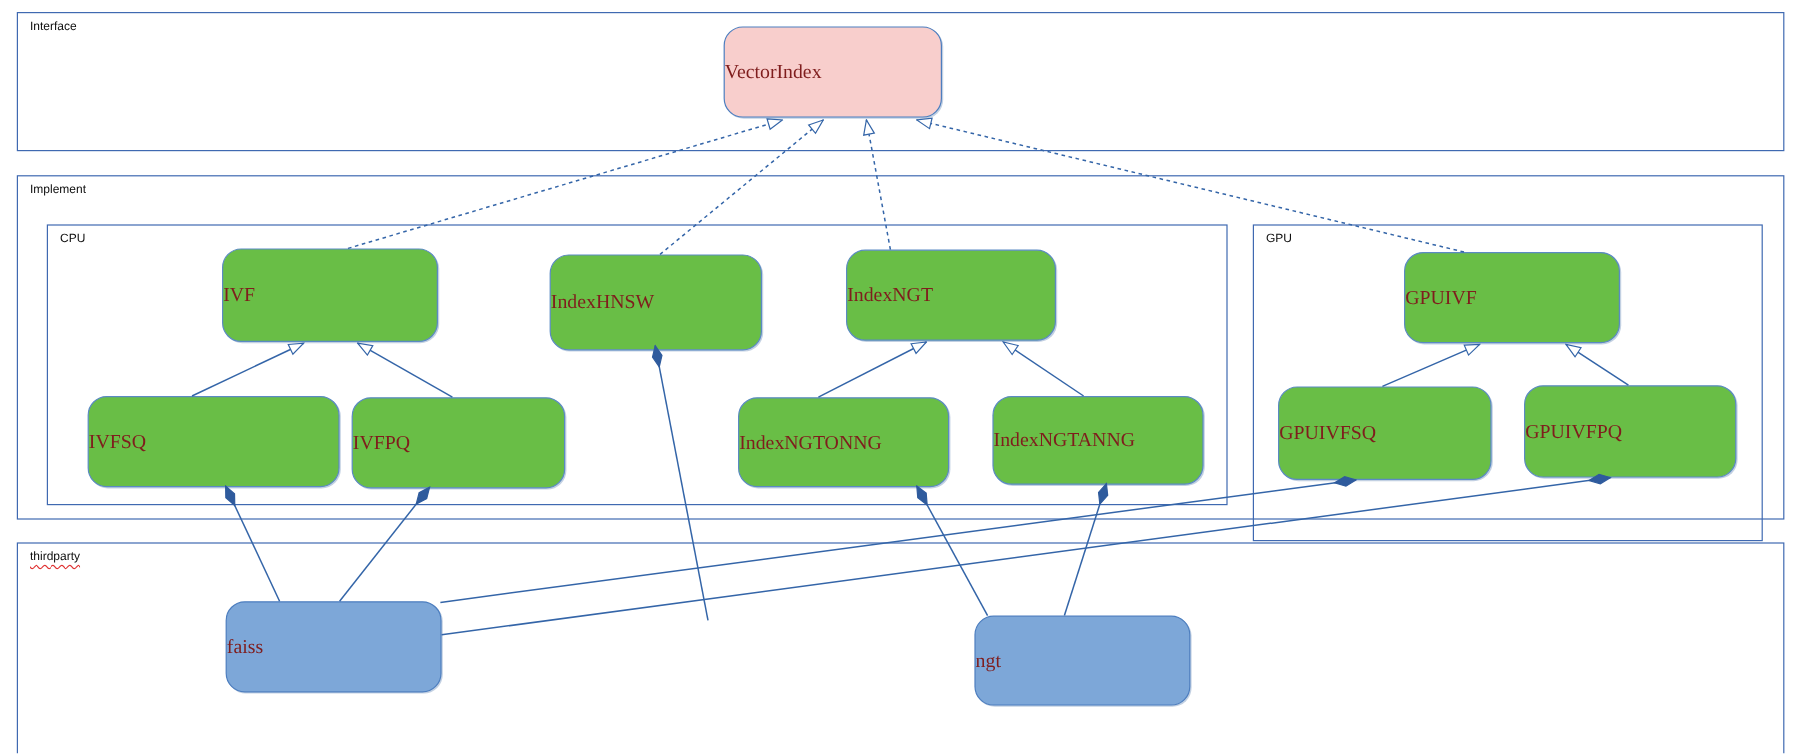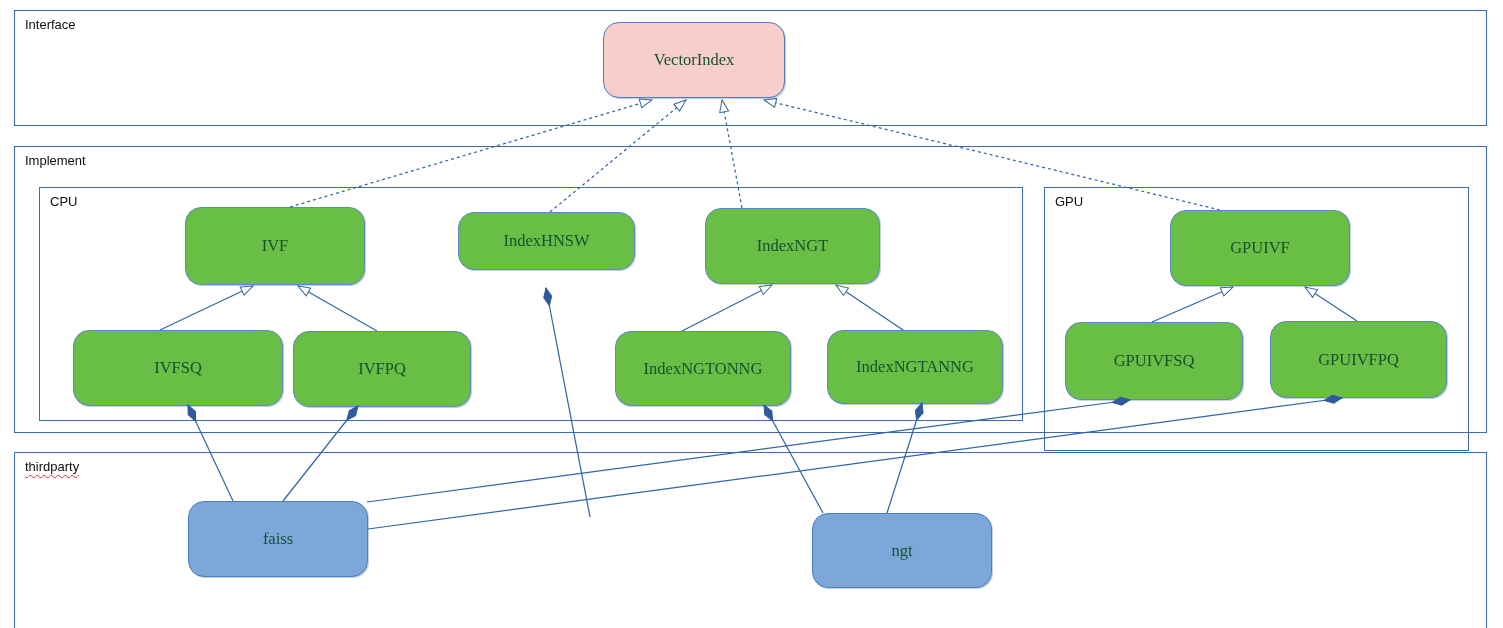--- a/index.html
+++ b/index.html
@@ -5,32 +5,32 @@
   html,body { margin:0; padding:0; background:#ffffff; }
   #stage {
     position:relative; width:1503px; height:628px; background:#ffffff;
     font-family:"Liberation Sans", sans-serif; overflow:hidden;
   }
   .container {
     position:absolute; border:1.5px solid var(--container-border,#3f69b1);
     background:transparent; box-sizing:border-box;
   }
   .container-label {
-    position:absolute; top:6px; left:10px; font-size:13px; color:#0d0d0d;
+    position:absolute; top:6px; left:10px; font-size:10px; color:#0d0d0d;
     font-family:"Liberation Sans", sans-serif; white-space:nowrap;
   }
   .misspelled {
     text-decoration-line:underline; text-decoration-style:wavy;
     text-decoration-color:var(--squiggle,#e03434);
     text-decoration-thickness:1px; text-underline-offset:3px;
   }
   .node {
     position:absolute; box-sizing:border-box; border-radius:16px;
-    display:flex; align-items:center; justify-content:center;
-    font-family:"Liberation Serif", serif; font-size:16.5px; color:#14532d;
+    display:flex; align-items:center; 
+    font-family:"Liberation Serif", serif; font-size:16.5px; color:#7f1d1d;
     border:1px solid var(--node-border,#4d7ebf);
     box-shadow:1px 1px 0 rgba(120,150,190,0.45);
   }
   .interface-node { background:var(--interface-fill,#f8cecc); }
   .class-node     { background:var(--class-fill,#69be46); border-color:#5b8ac3; }
   .lib-node       { background:var(--lib-fill,#7da7d8); }
   svg.edges {
     position:absolute; left:0; top:0; width:1503px; height:628px;
     pointer-events:none;
   }
@@ -62,21 +62,21 @@
     <span class="container-label misspelled">thirdparty</span>
   </div>
 
   <div class="node interface-node" style="left:603px; top:22px; width:182px; height:76px">
     <span>VectorIndex</span>
   </div>
 
   <div class="node class-node" style="left:185px; top:207px; width:180px; height:78px">
     <span>IVF</span>
   </div>
-  <div class="node class-node" style="left:458px; top:212px; width:177px; height:58px">
+  <div class="node class-node" style="left:458px; top:212px; width:177px; height:80px">
     <span>IndexHNSW</span>
   </div>
   <div class="node class-node" style="left:705px; top:208px; width:175px; height:76px">
     <span>IndexNGT</span>
   </div>
   <div class="node class-node" style="left:73px; top:330px; width:210px; height:76px">
     <span>IVFSQ</span>
   </div>
   <div class="node class-node" style="left:293px; top:331px; width:178px; height:76px">
     <span>IVFPQ</span>

